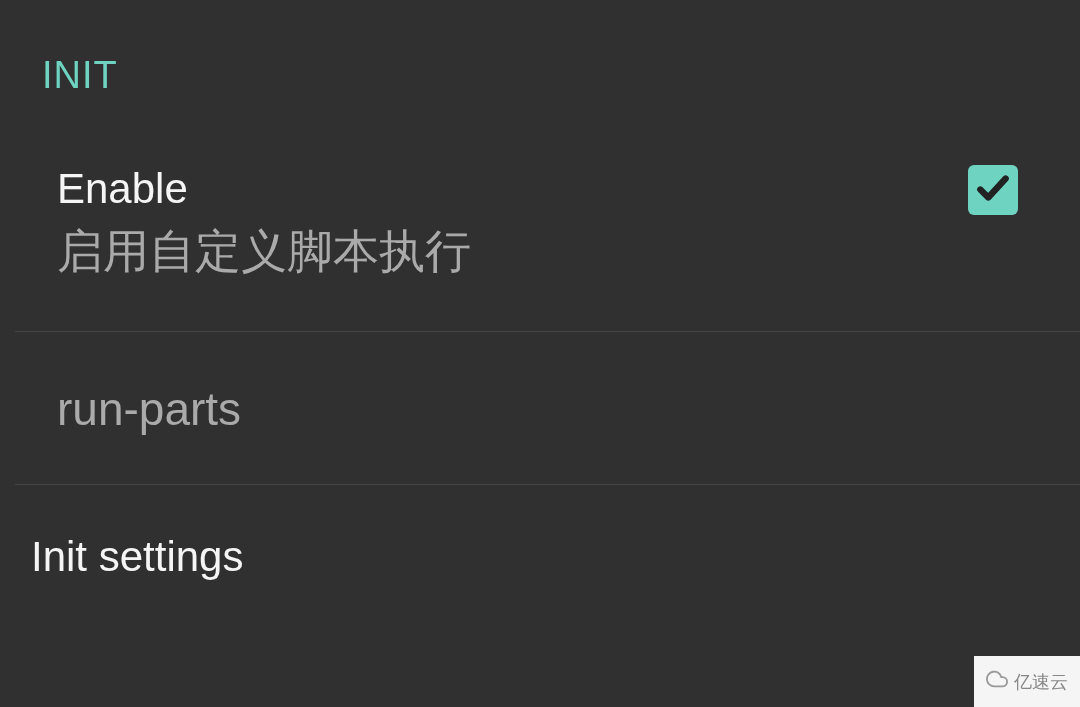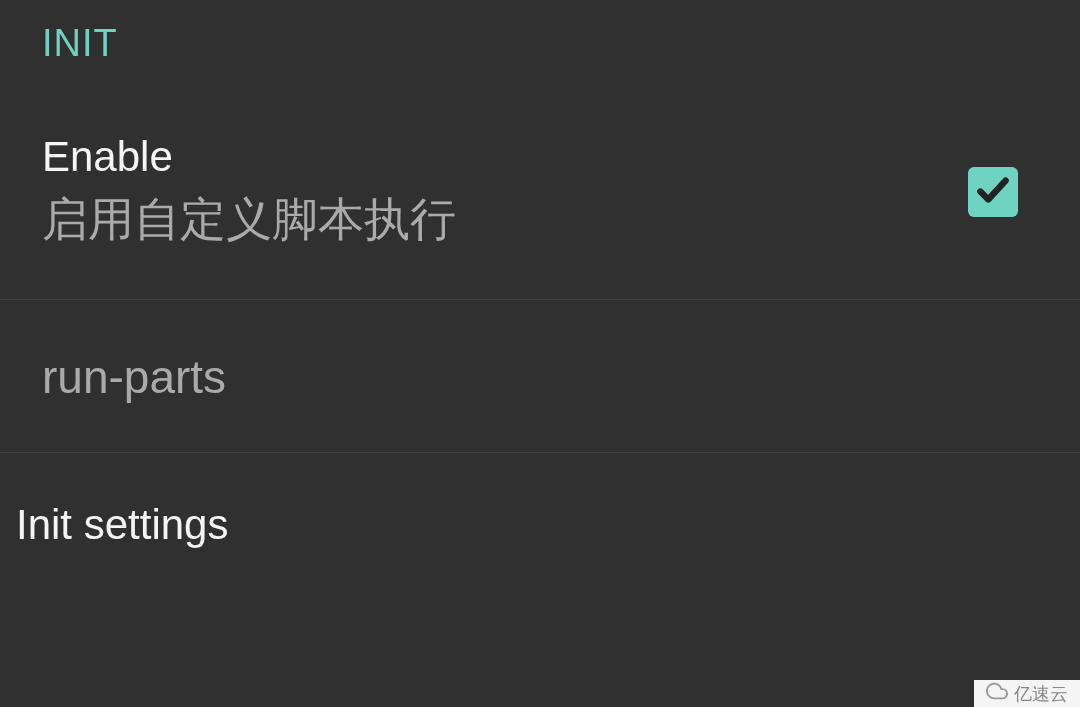--- a/index.html
+++ b/index.html
@@ -10,37 +10,38 @@
     body {
       width: 1080px;
       height: 707px;
       background-color: #303030;
       font-family: "Segoe UI", Arial, sans-serif;
       color: #eeeeee;
       overflow: hidden;
       position: relative;
     }
     .section-header {
-      padding: 22px 42px 20px 42px;
+      padding: 54px 42px 20px 42px;
       font-size: 38px;
       font-weight: 400;
       color: #6ed4c1;
       letter-spacing: 1px;
     }
     .settings-list {
       display: flex;
       flex-direction: column;
     }
     .setting-item {
       display: flex;
-      align-items: center;
+      align-items: flex-start;
       justify-content: space-between;
       padding: 48px 42px 48px 42px;
       border-bottom: 1px solid #444444;
       cursor: pointer;
+      margin-left: 15px;
     }
     .setting-item:last-child {
       border-bottom: none;
       padding-left: 16px;
     }
     .setting-text {
       display: flex;
       flex-direction: column;
       gap: 6px;
     }
@@ -68,21 +69,21 @@
     }
     .checkbox svg {
       width: 38px;
       height: 38px;
     }
     .watermark {
       position: absolute;
       bottom: 0;
       right: 0;
       background-color: #f5f5f5;
-      padding: 0 12px;
+      padding: 12px 12px;
       display: flex;
       align-items: center;
       gap: 6px;
       color: #888;
       font-size: 18px;
     }
     .watermark svg {
       width: 22px;
       height: 22px;
     }

